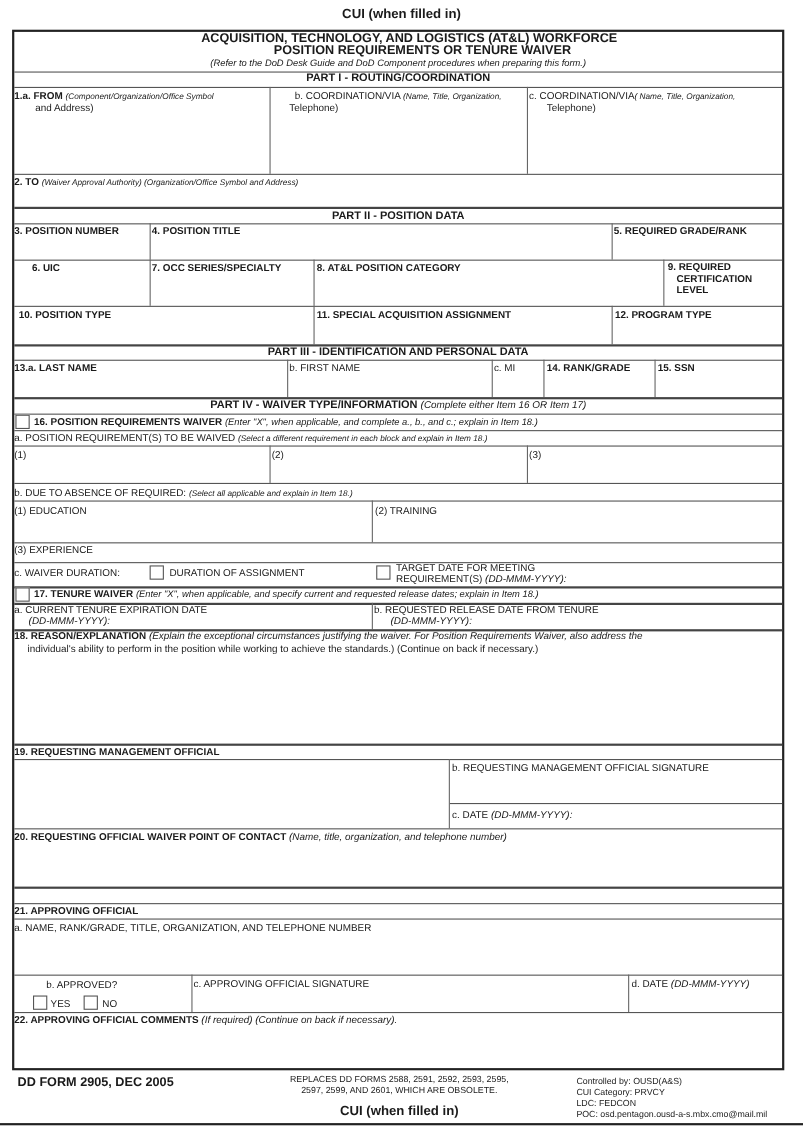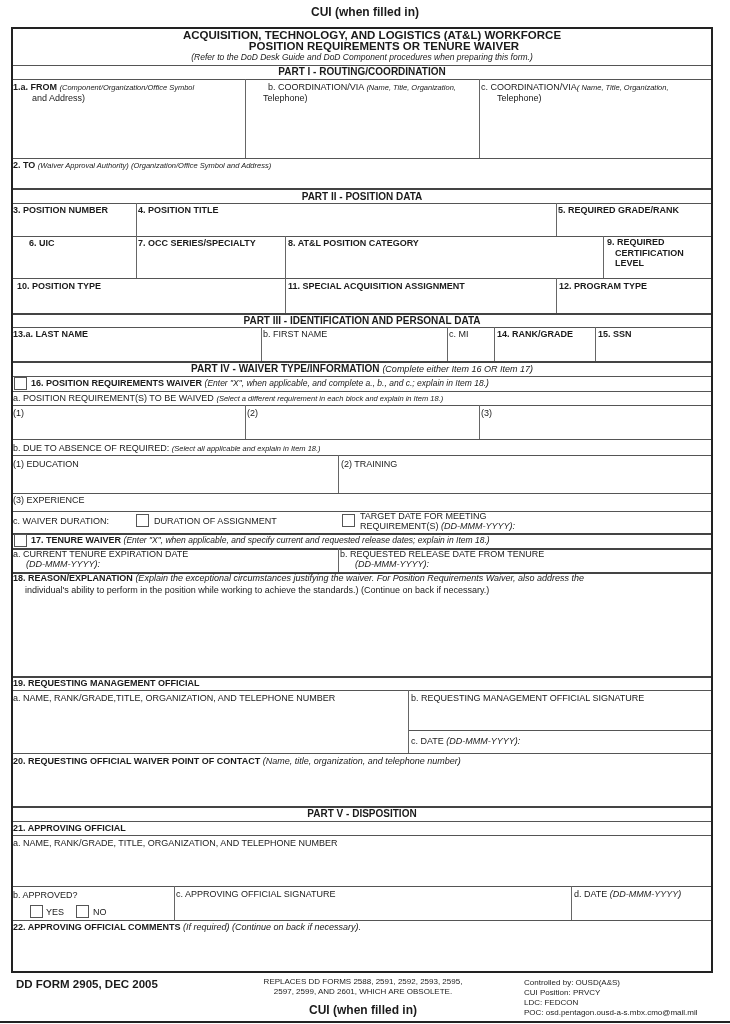--- a/index.html
+++ b/index.html
@@ -215,49 +215,47 @@
   <div class="lbl" style="left:0; top:544px;">
     <b>18. REASON/EXPLANATION</b> <span class="it9">(Explain the exceptional circumstances justifying the waiver. For Position Requirements Waiver, also address the</span>
   </div>
   <div class="lbl it9" style="left:12px; top:556px;">individual's ability to perform in the position while working to achieve the standards.) (Continue on back if necessary.)</div>
   <div class="field" style="left:0; top:568px; width:698px; height:79px;"></div>
 
   <div class="hline thick" style="top:647px;"></div>
 
   <div class="lbl bold" style="left:0; top:649px;">19. REQUESTING MANAGEMENT OFFICIAL</div>
   <div class="hline" style="top:661px;"></div>
-  <div class="lbl" style="left:0; top:664px;">a. NAME, RANK/GRADE,TITLE, ORGANIZATION, AND TELEPHONE NUMBER</div>
   <div class="field" style="left:0; top:676px; width:395px; height:48px;"></div>
   <div class="vline" style="left:395px; top:661px; height:63px;"></div>
   <div class="lbl" style="left:398px; top:664px;">b. REQUESTING MANAGEMENT OFFICIAL SIGNATURE</div>
   <div class="field" style="left:396px; top:676px; width:302px; height:25px;"></div>
   <div class="hline" style="top:701px; left:396px;"></div>
   <div class="lbl" style="left:398px; top:707px;">
     <span>c. DATE</span> <span class="it9">(DD-MMM-YYYY):</span>
   </div>
   <div class="field" style="left:520px; top:703px; width:178px; height:20px;"></div>
 
   <div class="hline" style="top:724px;"></div>
 
   <div class="lbl" style="left:0; top:727px;">
     <b>20. REQUESTING OFFICIAL WAIVER POINT OF CONTACT</b> <span class="it9">(Name, title, organization, and telephone number)</span>
   </div>
   <div class="field" style="left:0; top:739px; width:698px; height:38px;"></div>
 
   <div class="hline thick" style="top:777px;"></div>
-  <div class="part" style="top:779px;">PART V - DISPOSITION</div>
   <div class="hline" style="top:792px;"></div>
 
   <div class="lbl bold" style="left:0; top:794px;">21. APPROVING OFFICIAL</div>
   <div class="hline" style="top:806px;"></div>
   <div class="lbl" style="left:0; top:809px;">a. NAME, RANK/GRADE, TITLE, ORGANIZATION, AND TELEPHONE NUMBER</div>
   <div class="field" style="left:0; top:820px; width:698px; height:37px;"></div>
   <div class="hline" style="top:857px;"></div>
 
-  <div class="lbl" style="left:0; top:861px;">b. APPROVED?</div>
+  <div class="lbl" style="left:0; top:861px;padding-left:29px;">b. APPROVED?</div>
   <div class="chk" style="left:17px; top:876px;"></div>
   <div class="lbl" style="left:33px; top:878px;">YES</div>
   <div class="chk" style="left:63px; top:876px;"></div>
   <div class="lbl" style="left:80px; top:878px;">NO</div>
   <div class="vline" style="left:161px; top:857px; height:34px;"></div>
   <div class="lbl" style="left:163px; top:860px;">c. APPROVING OFFICIAL SIGNATURE</div>
   <div class="field" style="left:162px; top:872px; width:396px; height:19px;"></div>
   <div class="vline" style="left:558px; top:857px; height:34px;"></div>
   <div class="lbl" style="left:561px; top:860px;">
     <span>d. DATE</span> <span class="it9">(DD-MMM-YYYY)</span>
@@ -273,17 +271,17 @@
 </div>
 
 <div class="abs footer-form">DD FORM 2905, DEC 2005</div>
 <div class="abs footer-replaces">
   <span>REPLACES DD FORMS 2588, 2591, 2592, 2593, 2595,</span><br>
   <span>2597, 2599, AND 2601, WHICH ARE OBSOLETE.</span>
 </div>
 <div class="abs footer-cui">CUI (when filled in)</div>
 <div class="abs footer-ctrl">
   <div>Controlled by: OUSD(A&amp;S)</div>
-  <div>CUI Position: PRVCY</div>
+  <div>CUI Category: PRVCY</div>
   <div>LDC: FEDCON</div>
   <div>POC: osd.pentagon.ousd-a-s.mbx.cmo@mail.mil</div>
 </div>
 <div class="abs bottom-rule"></div>
 
 </body></html>

